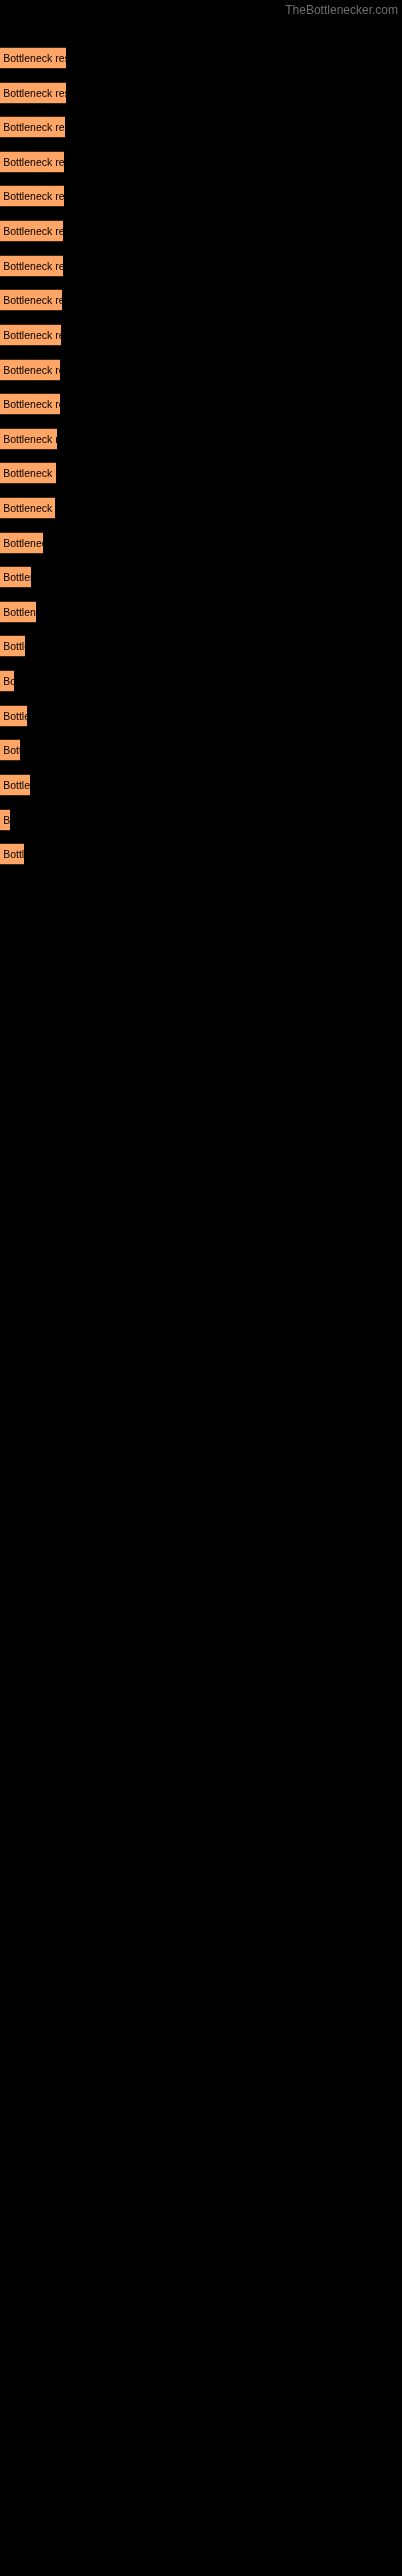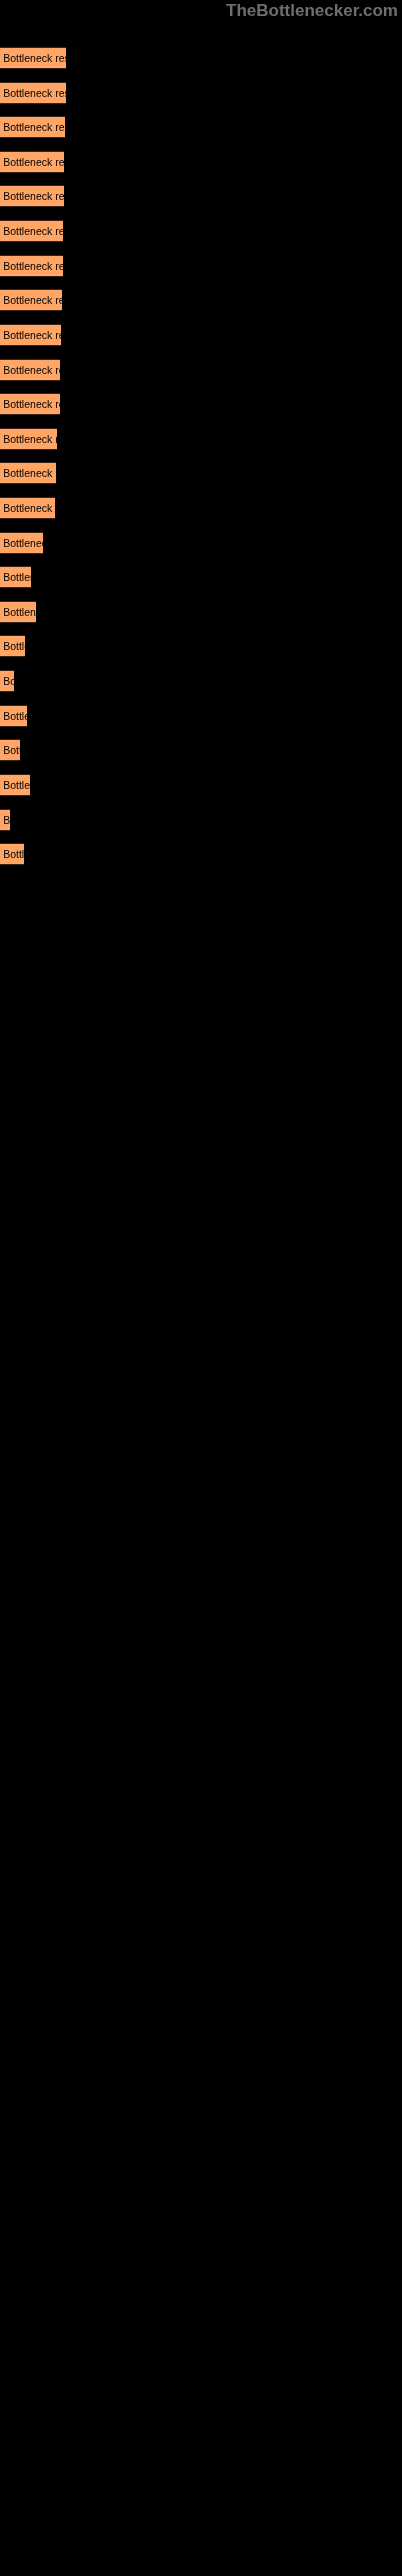--- a/index.html
+++ b/index.html
@@ -14,22 +14,22 @@
     width:403px;
     height:2576px;
     background:#000000;
   }
   #site-title {
     position:absolute;
     top:0.8px;
     left:0;
     width:398px;
     text-align:right;
-    font-size:17px;
-    font-weight:bold;
+    font-size:12px;
+    font-weight:normal;
     color:#6e6e6e;
     letter-spacing:0px;
     line-height:19.3px;
     white-space:nowrap;
   }
   #chart {
     position:absolute;
     top:47px;
     left:0;
     width:403px;

